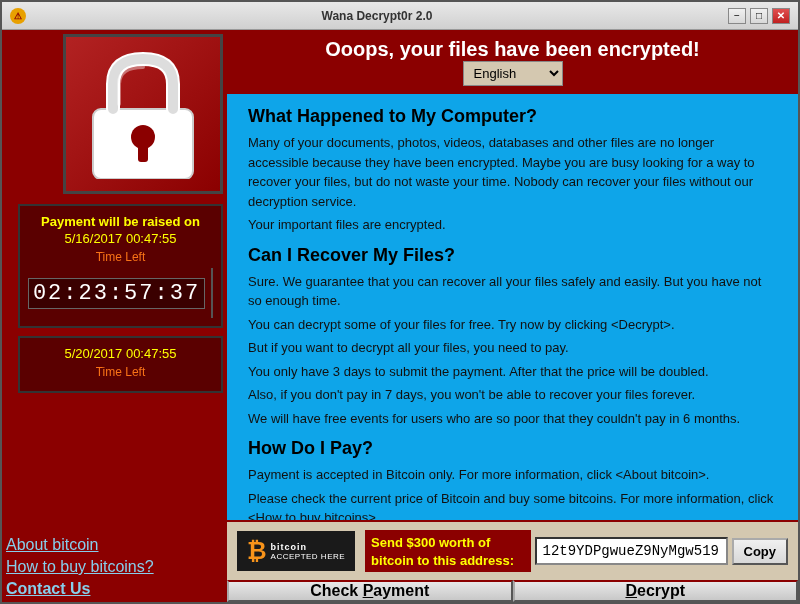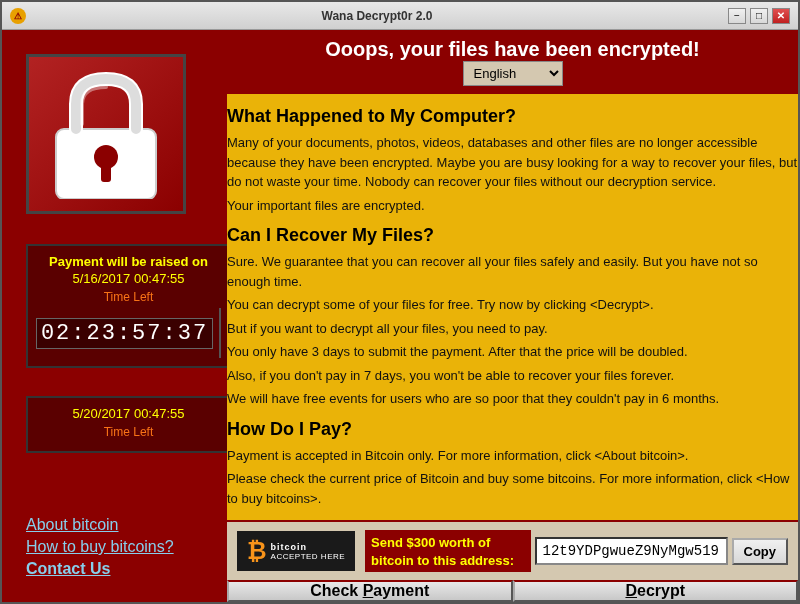--- a/index.html
+++ b/index.html
@@ -77,24 +77,23 @@
       flex: 1;
       overflow: hidden;
     }
 
     
     .left-panel {
       width: 225px;
       background: #8b0000;
       display: flex;
       flex-direction: column;
-      align-items: flex-start;
-      padding: 24px;
+      align-items: flex-end;
+      padding: 4px;
       flex-shrink: 0;
-      gap: 20px;
     }
 
     .lock-icon-container {
       width: 160px;
       height: 160px;
       background: linear-gradient(135deg, #b22222, #8b0000);
       border: 3px solid #444;
       display: flex;
       align-items: center;
       justify-content: center;
@@ -226,22 +225,22 @@
       border: 1px solid #888;
       padding: 3px 6px;
       font-size: 13px;
       cursor: pointer;
       min-width: 100px;
     }
 
     .content-area {
       flex: 1;
       overflow-y: scroll;
-      padding: 12px 0;
-      background: #eab308;
+      padding: 12px 21px;
+      background: #0ea5e9;
     }
 
     .content-area h2 {
       font-size: 18px;
       color: #000;
       margin-bottom: 6px;
       margin-top: 10px;
     }
 
     .content-area h2:first-child {

